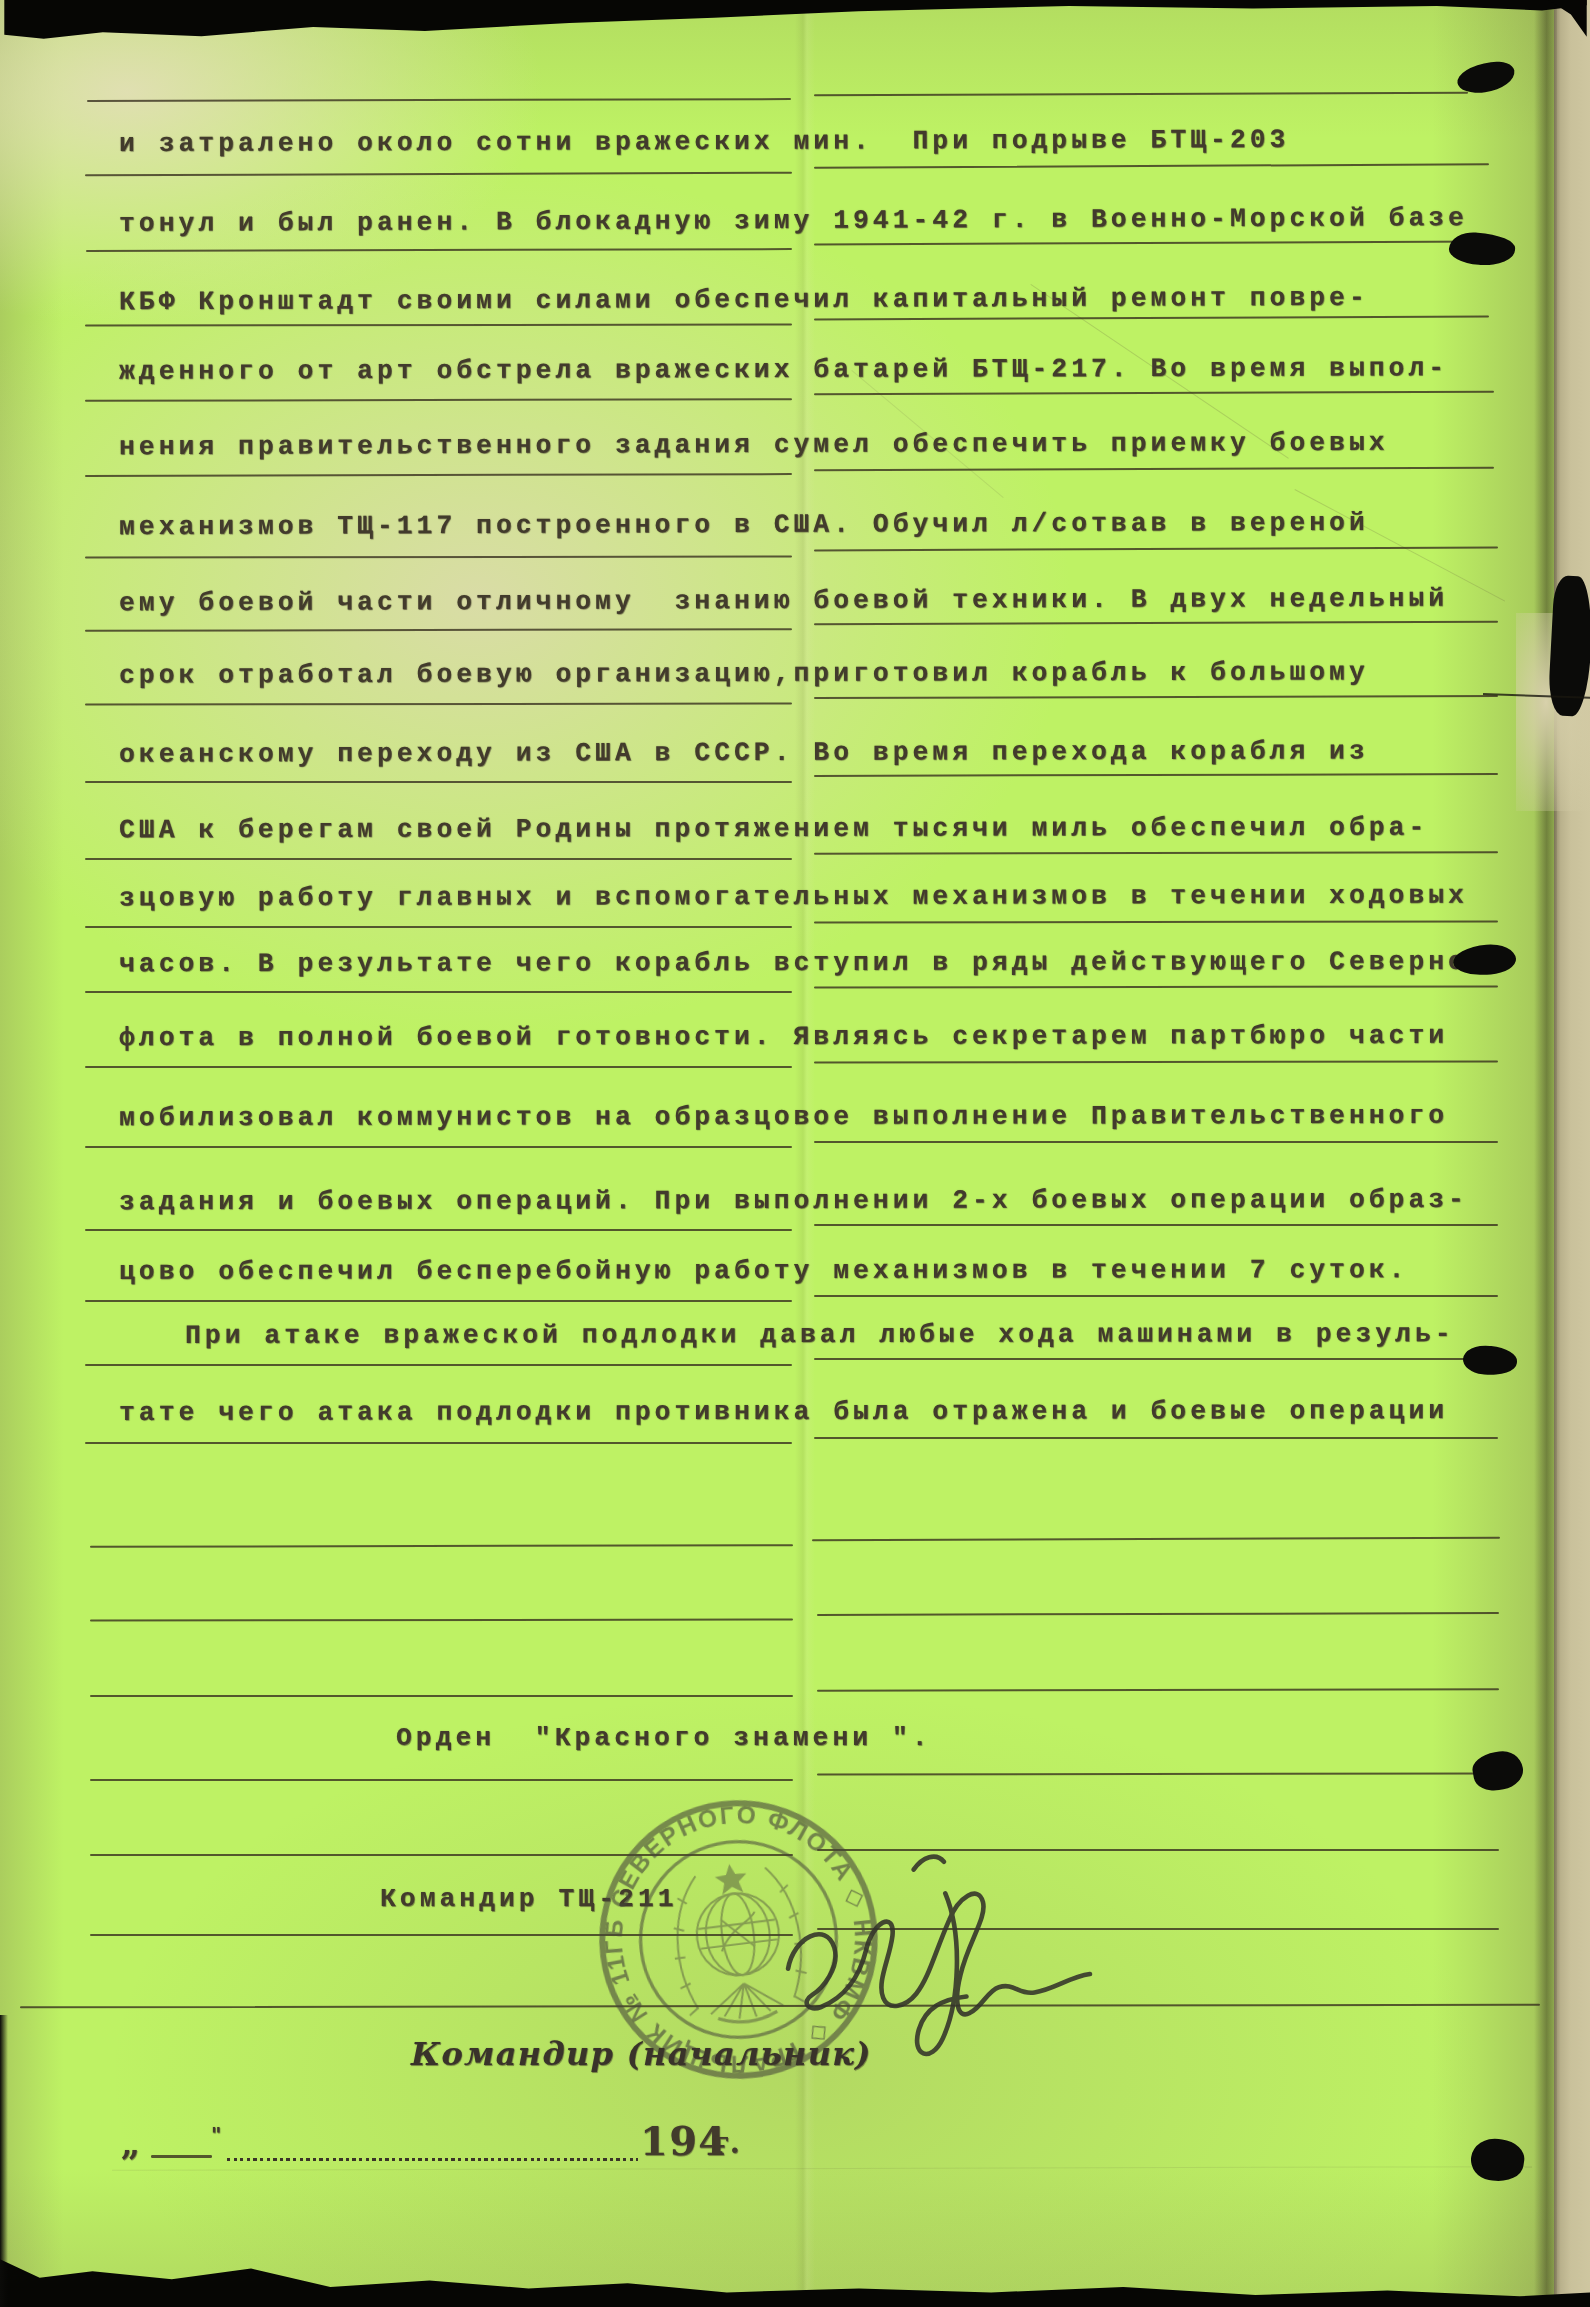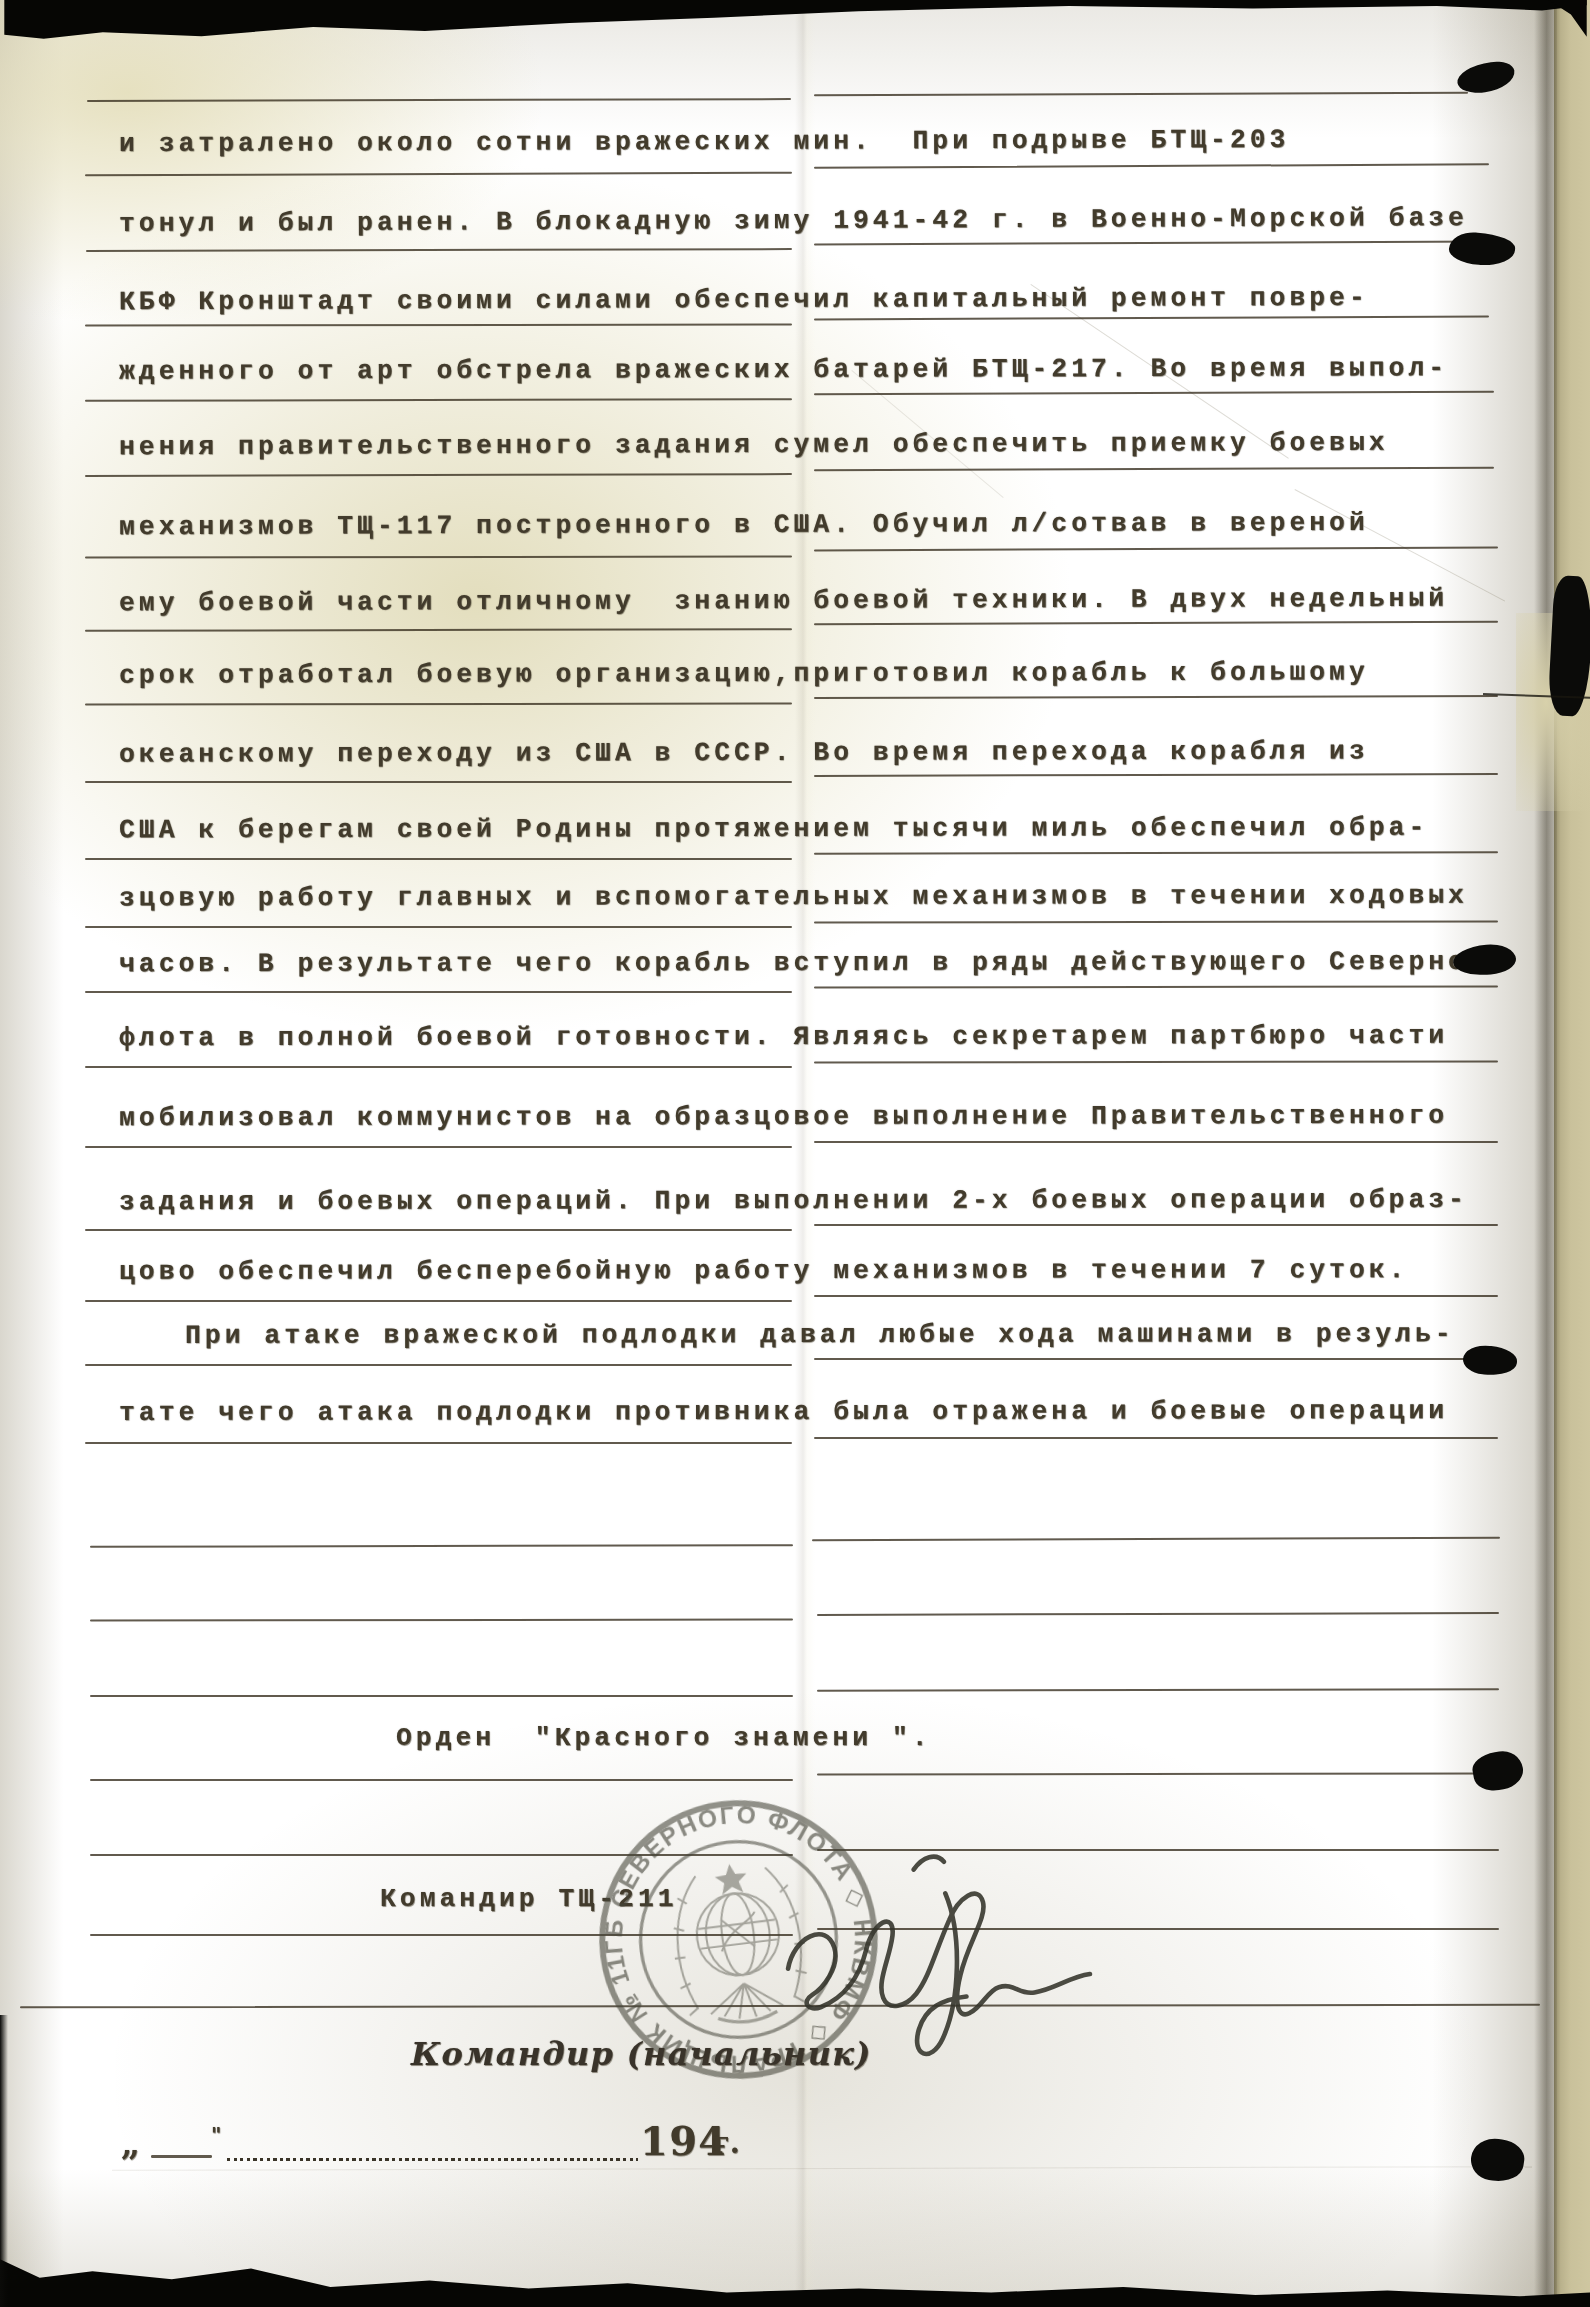--- a/index.html
+++ b/index.html
@@ -1,17 +1,17 @@
 <!DOCTYPE html>
 <html style="font-size:10.6px"><head>
 <meta charset="utf-8">
 <style>
   html,body{margin:0;padding:0;background:#060604;}
   #scan{position:relative;width:1591px;height:2307px;overflow:hidden;
-        background:#ffffff;font-family:"Liberation Mono","DejaVu Sans Mono",monospace;text-align:right;}
+        background:#bef264;font-family:"Liberation Mono","DejaVu Sans Mono",monospace;text-align:right;}
   
   .paper-tone{position:absolute;inset:0;pointer-events:none;
     background:
       radial-gradient(ellipse 991px 727px at 30% 26%, rgba(222,216,178,.85) 0%, rgba(222,216,178,0) 60%),
       radial-gradient(ellipse 595px 330px at 8% 4%, rgba(228,222,186,.9) 0%, rgba(228,222,186,0) 70%),
       radial-gradient(ellipse 1057px 595px at 50% 90%, rgba(138,128,92,.22) 0%, rgba(138,128,92,0) 65%),
       linear-gradient(90deg, rgba(120,110,78,.28) 0%, rgba(120,110,78,0) 4%, rgba(120,110,78,0) 90%, rgba(110,100,70,.30) 97%),
       linear-gradient(0deg, rgba(120,110,78,.20) 0%, rgba(120,110,78,0) 6%, rgba(120,110,78,0) 94%, rgba(120,110,78,.16) 100%);}
   .center-fold{position:absolute;left:795px;top:0;width:20px;height:2307px;pointer-events:none;
     background:linear-gradient(90deg, rgba(90,80,55,0) 0%, rgba(90,80,55,.10) 40%, rgba(235,230,200,.12) 60%, rgba(90,80,55,0) 100%);}

